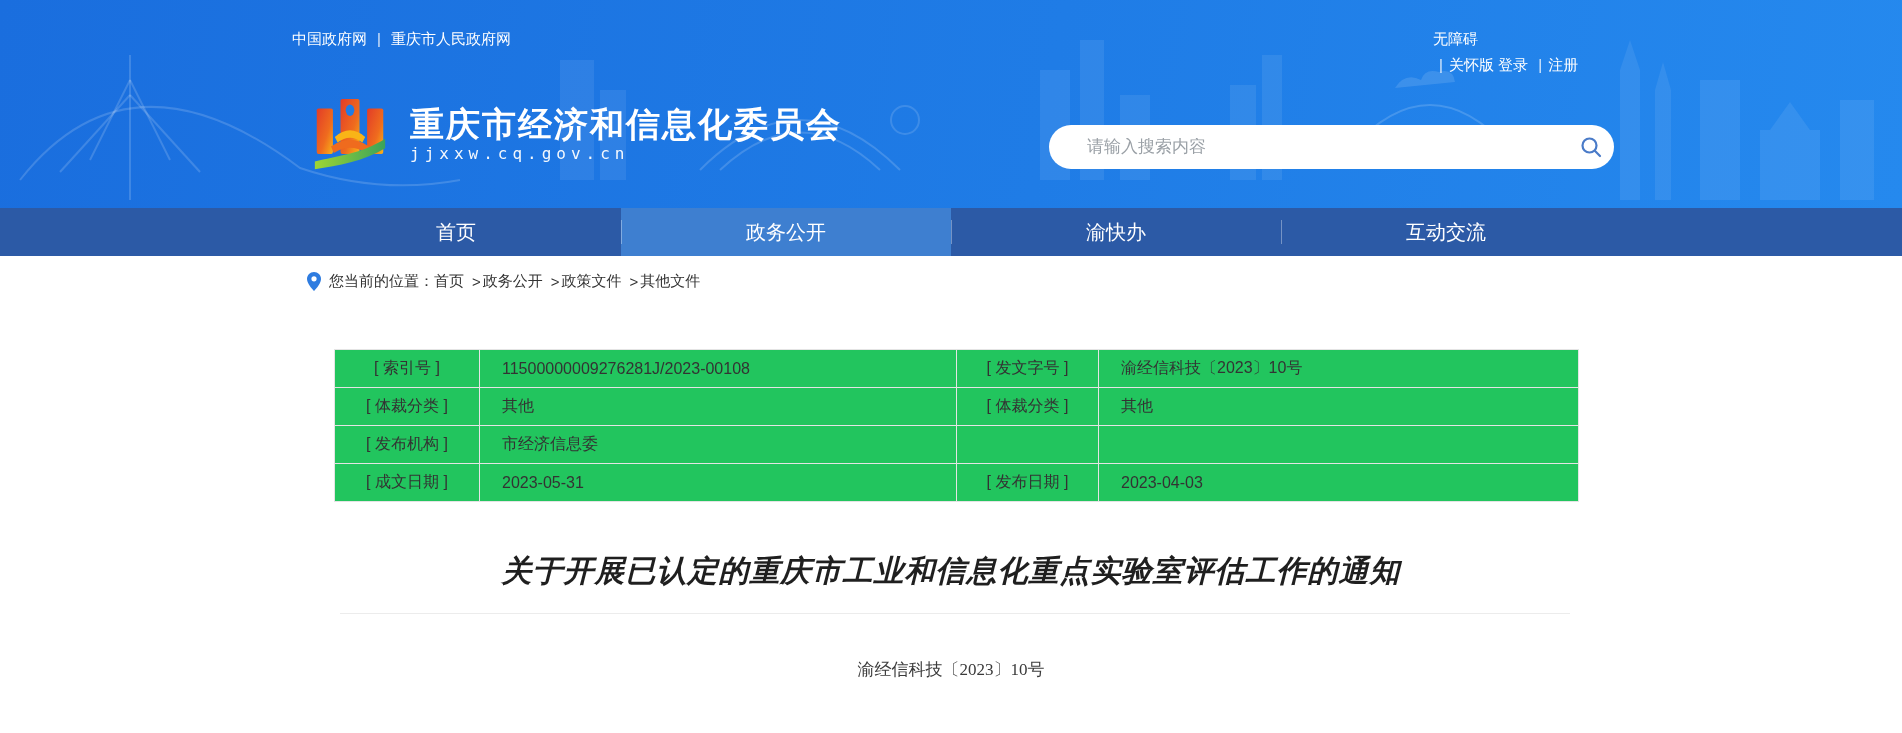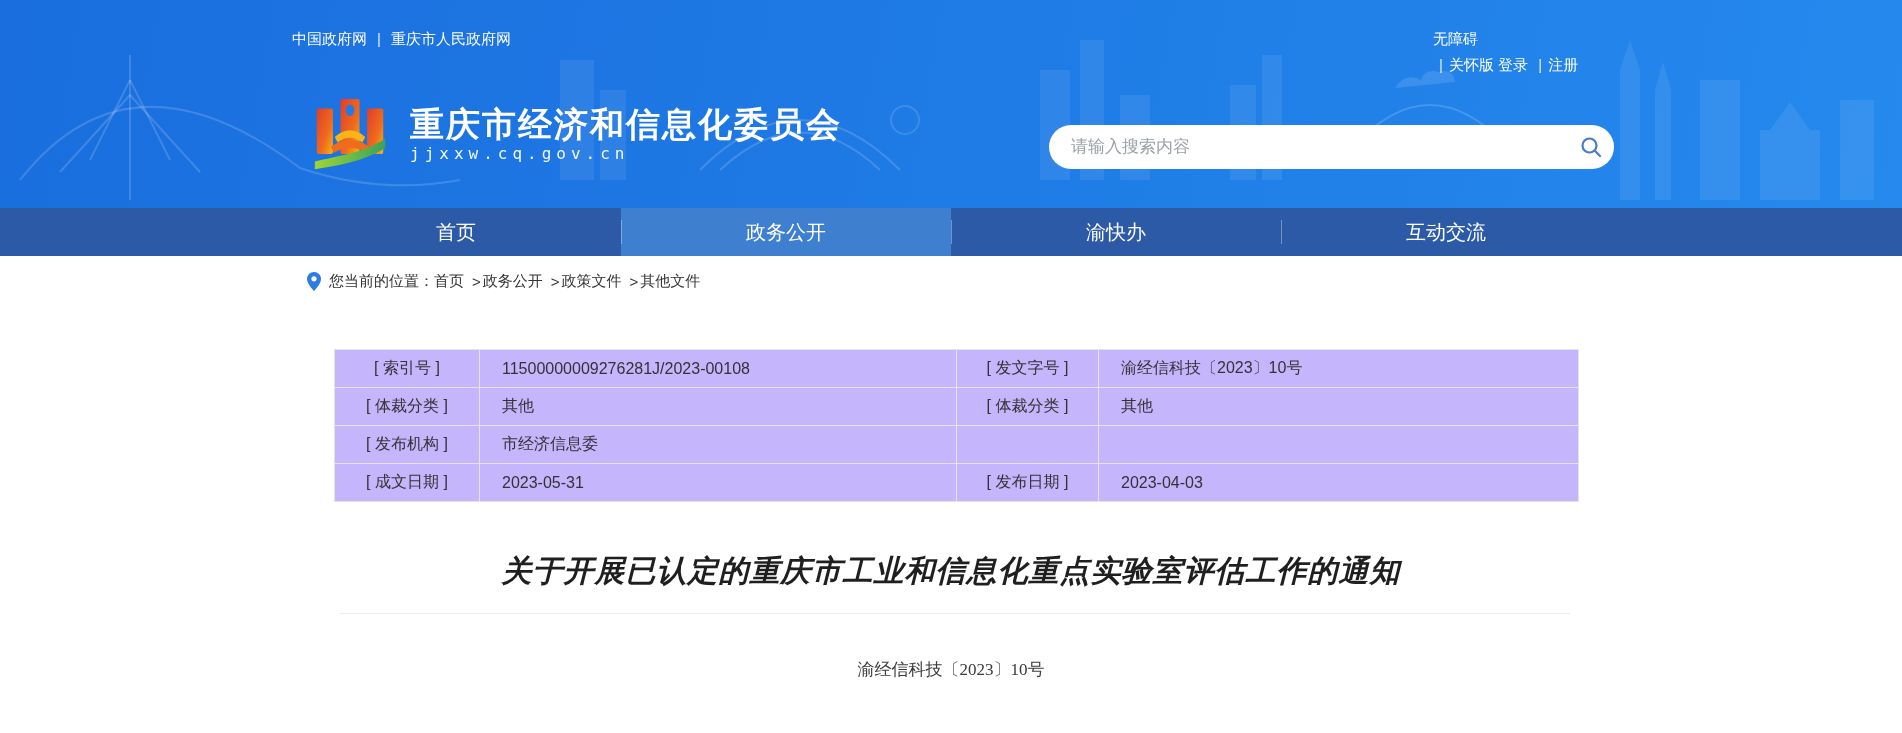--- a/index.html
+++ b/index.html
@@ -22,21 +22,21 @@
 
   .logo-wrap { position:absolute; left:21px; top:93px; display:flex; cursor:pointer; }
   .emblem { width:76px; height:84px; margin-right:22px; }
   .site-name { color:#fff; font-size:34px; font-weight:700; letter-spacing:2px; line-height:1; margin-top:14px; }
   .site-domain { color:#fff; font-size:16px; letter-spacing:5px; margin-top:3px;
     font-family:"DejaVu Sans Mono","Liberation Mono",monospace; opacity:.95; }
 
   .search-box { position:absolute; left:758px; top:32px; width:565px; height:44px;
     background:#fff; border-radius:22px; display:flex; align-items:center; }
   .search-box input { flex:1; border:none; outline:none; background:transparent;
-    font-size:17px; color:#333; padding:0 10px 0 22px; font-family:Liberation Mono, monospace; }
+    font-size:17px; color:#333; padding:0 10px 0 38px; font-family:Liberation Mono, monospace; }
   .search-box input::placeholder { color:#9aa0a6; }
   .search-btn { width:46px; height:44px; display:flex; align-items:center; justify-content:center;
     background:transparent; border:none; cursor:pointer; }
 
   
   .nav { position:relative; width:100%; height:48px; background:#2c5aa6; }
   .nav-inner { width:1320px; margin:0 auto; height:48px; display:flex; }
   .nav-item { position:relative; flex:1; height:48px; display:flex; align-items:center; justify-content:center;
     color:#fff; font-size:20px; cursor:pointer; }
   .nav-item + .nav-item::before { content:""; position:absolute; left:0; top:12px; width:1px; height:24px;
@@ -48,21 +48,21 @@
   .main-inner { position:absolute; left:291px; top:0; width:1320px; height:477px; }
 
   .breadcrumb { position:absolute; left:16px; top:16px; display:flex; align-items:center;
     font-size:15px; color:#333; }
   .breadcrumb .pin { margin-right:8px; display:flex; }
   .breadcrumb a { color:#333; text-decoration:none; cursor:pointer; }
   .breadcrumb .bc-sep { margin:0 2px 0 8px; color:#333; }
 
   .meta-table { position:absolute; left:43px; top:93px; width:1244px; border-collapse:collapse;
     table-layout:fixed; font-size:16px; color:#333; }
-  .meta-table td { border:1px solid #e4e4e4; height:38px; background:#c4b5fd; }
+  .meta-table td { border:1px solid #e4e4e4; height:38px; background:#22c55e; }
   .meta-table td.lbl { text-align:center; color:#333; }
   .meta-table td.val { padding-left:22px; text-align:left; }
 
   .doc-title { position:absolute; left:0; top:295px; width:1320px; text-align:center;
     font-size:30px; font-weight:700; color:#1f1f1f; letter-spacing:1px;font-style:italic; }
   .doc-divider { position:absolute; left:49px; top:357px; width:1230px; height:0; border-top:1px solid #ececec; }
   .doc-number { position:absolute; left:0; top:402px; width:1320px; text-align:center;
     font-family:"Liberation Serif","DejaVu Serif",serif; font-size:17px; color:#3a3a3a; }
 </style>
 </head>

